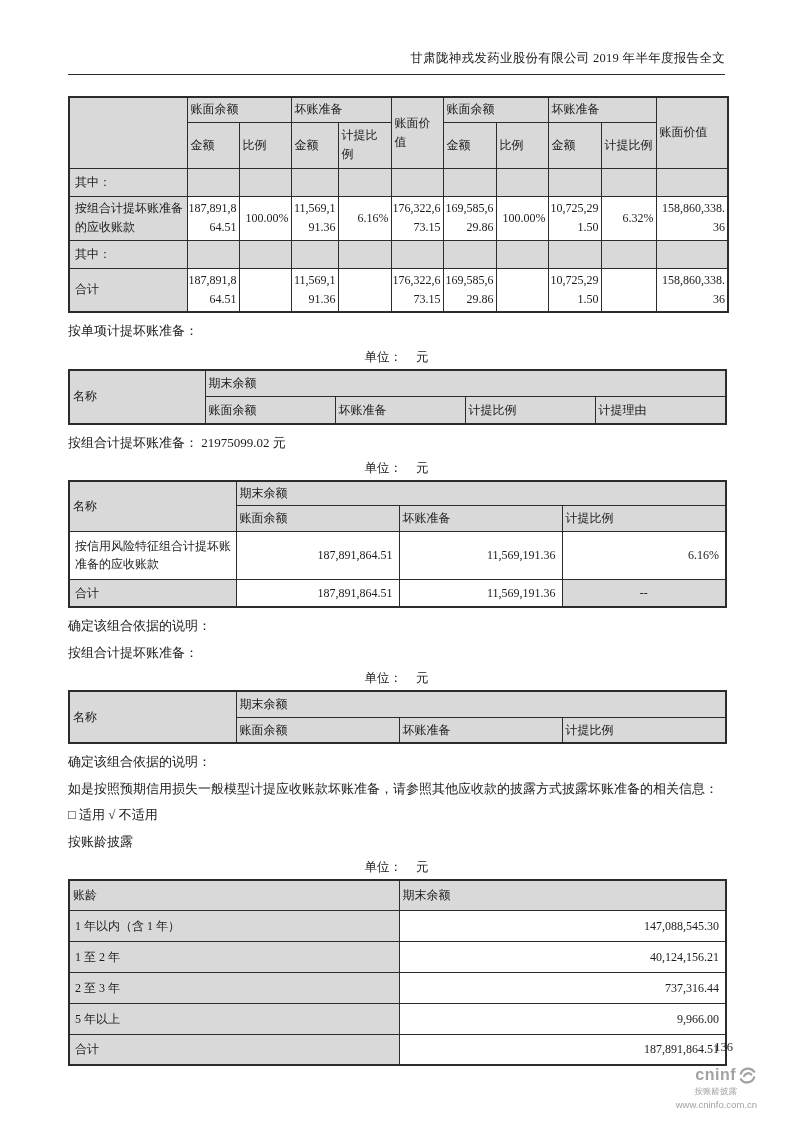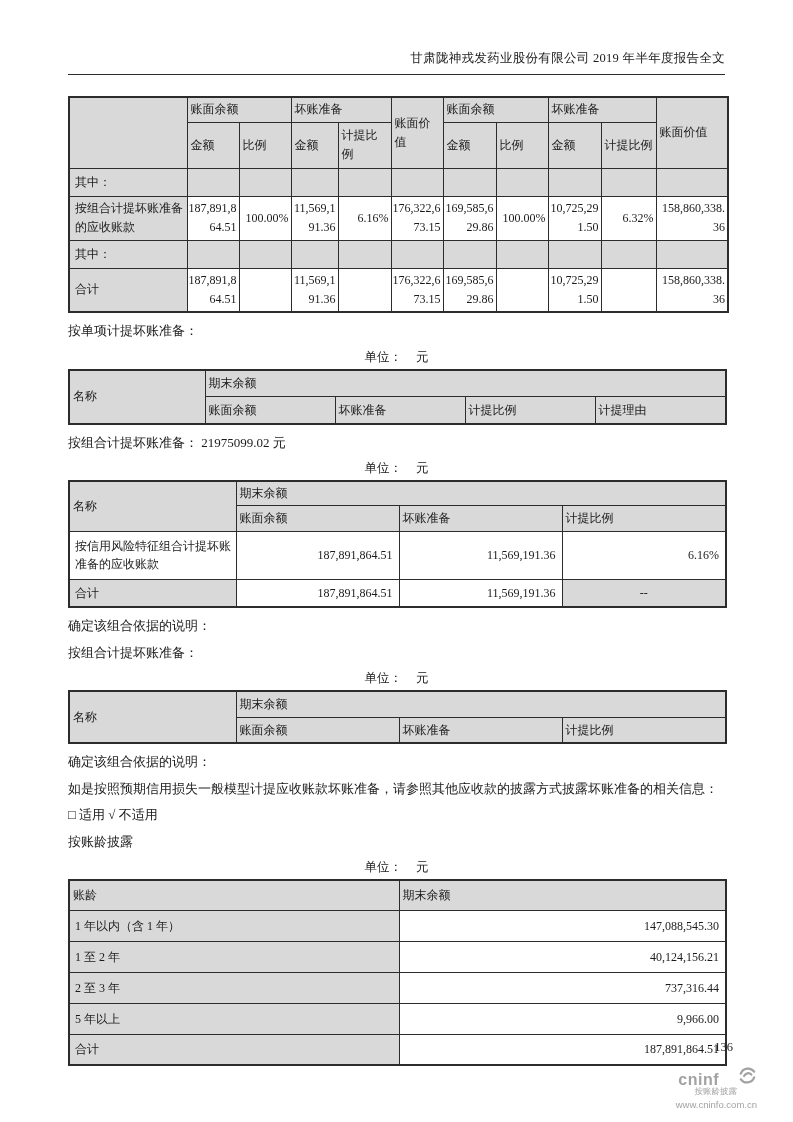--- a/index.html
+++ b/index.html
@@ -54,21 +54,21 @@
   .t5 tr.row td { height:31px; }
   .t5 td.num { padding-right:6px; }
 
   .page-number {
     position:absolute; top:1040px; right:60px; font-size:12.5px;
   }
   .logo {
     position:absolute; right:36px; top:1066px; text-align:right;
     color:#a2a2a2; font-family:"Liberation Sans","DejaVu Sans",sans-serif;
   }
-  .logo-top { display:flex; align-items:flex-end; justify-content:flex-end; gap:19px; }
+  .logo-top { display:flex; align-items:flex-start; justify-content:flex-end; gap:2px; }
   .logo-text { font-size:16px; font-weight:bold; letter-spacing:.5px; }
   .logo-sub { font-size:8.5px; margin-top:-3px; margin-right:20px; }
   .logo-url { font-size:9.5px; margin-top:1px; }
 </style>
 </head>
 <body>
 
 <div class="content">
 
   <div class="doc-header">甘肃陇神戎发药业股份有限公司 2019 年半年度报告全文</div>

